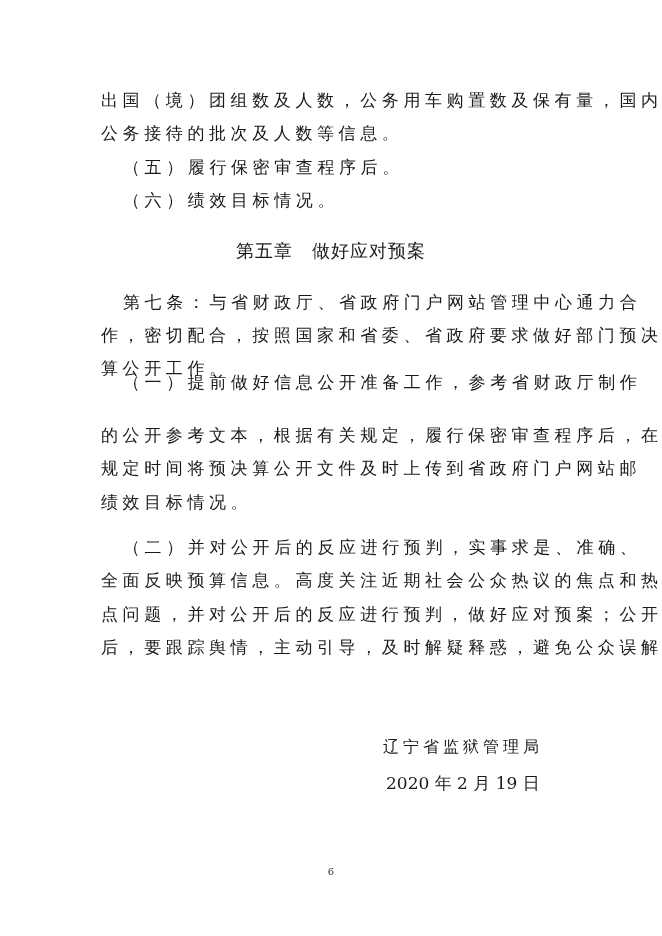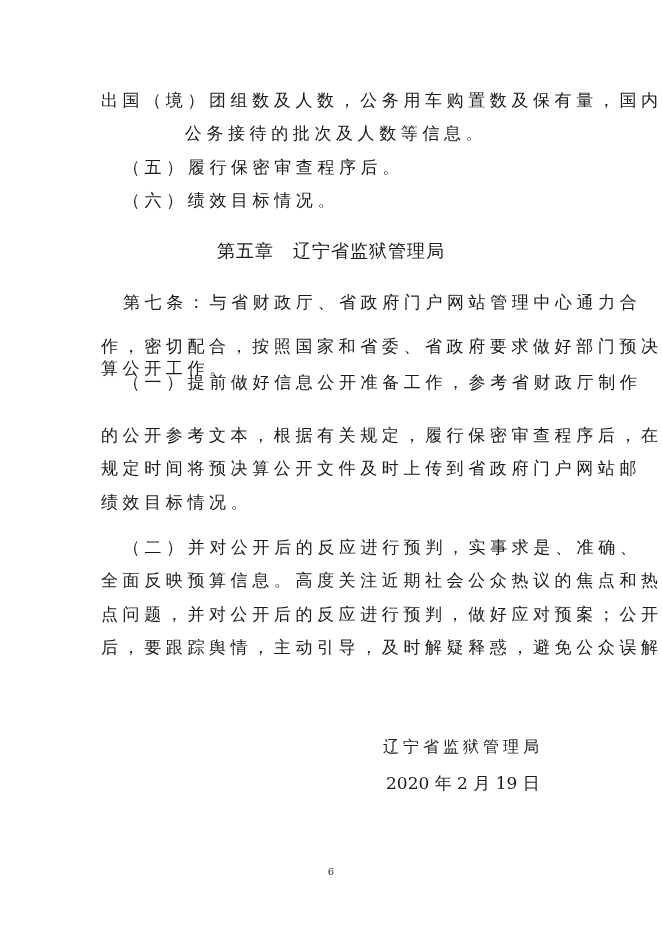--- a/index.html
+++ b/index.html
@@ -69,29 +69,29 @@
       font-size: 10px;
       color: #333;
     }
   </style>
 </head>
 <body>
 
 <div class="page">
 
   <div class="line" style="top:89px;">出国（境）团组数及人数，公务用车购置数及保有量，国内</div>
-  <div class="line" style="top:122px;text-align:center;">公务接待的批次及人数等信息。</div>
+  <div class="line" style="top:122px;">公务接待的批次及人数等信息。</div>
 
   <div class="line indent" style="top:156px;">（五）履行保密审查程序后。</div>
   <div class="line indent" style="top:189px;">（六）绩效目标情况。</div>
 
-  <div class="chapter" style="top:240px;">第五章　辽宁省监狱管理局</div>
+  <div class="chapter" style="top:240px;">第五章　做好应对预案</div>
 
   <div class="line indent" style="top:291px;">第七条：与省财政厅、省政府门户网站管理中心通力合</div>
-  <div class="line" style="top:324px;margin-top:11px;">作，密切配合，按照国家和省委、省政府要求做好部门预决</div>
+  <div class="line" style="top:324px;">作，密切配合，按照国家和省委、省政府要求做好部门预决</div>
   <div class="line" style="top:357px;">算公开工作。</div>
 
   <div class="line indent" style="top:371px;">（一）提前做好信息公开准备工作，参考省财政厅制作</div>
   <div class="line" style="top:424px;">的公开参考文本，根据有关规定，履行保密审查程序后，在</div>
   <div class="line" style="top:457px;">规定时间将预决算公开文件及时上传到省政府门户网站邮</div>
   <div class="line" style="top:491px;">绩效目标情况。</div>
 
   <div class="line indent" style="top:536px;">（二）并对公开后的反应进行预判，实事求是、准确、</div>
   <div class="line" style="top:569px;">全面反映预算信息。高度关注近期社会公众热议的焦点和热</div>
   <div class="line" style="top:603px;">点问题，并对公开后的反应进行预判，做好应对预案；公开</div>

